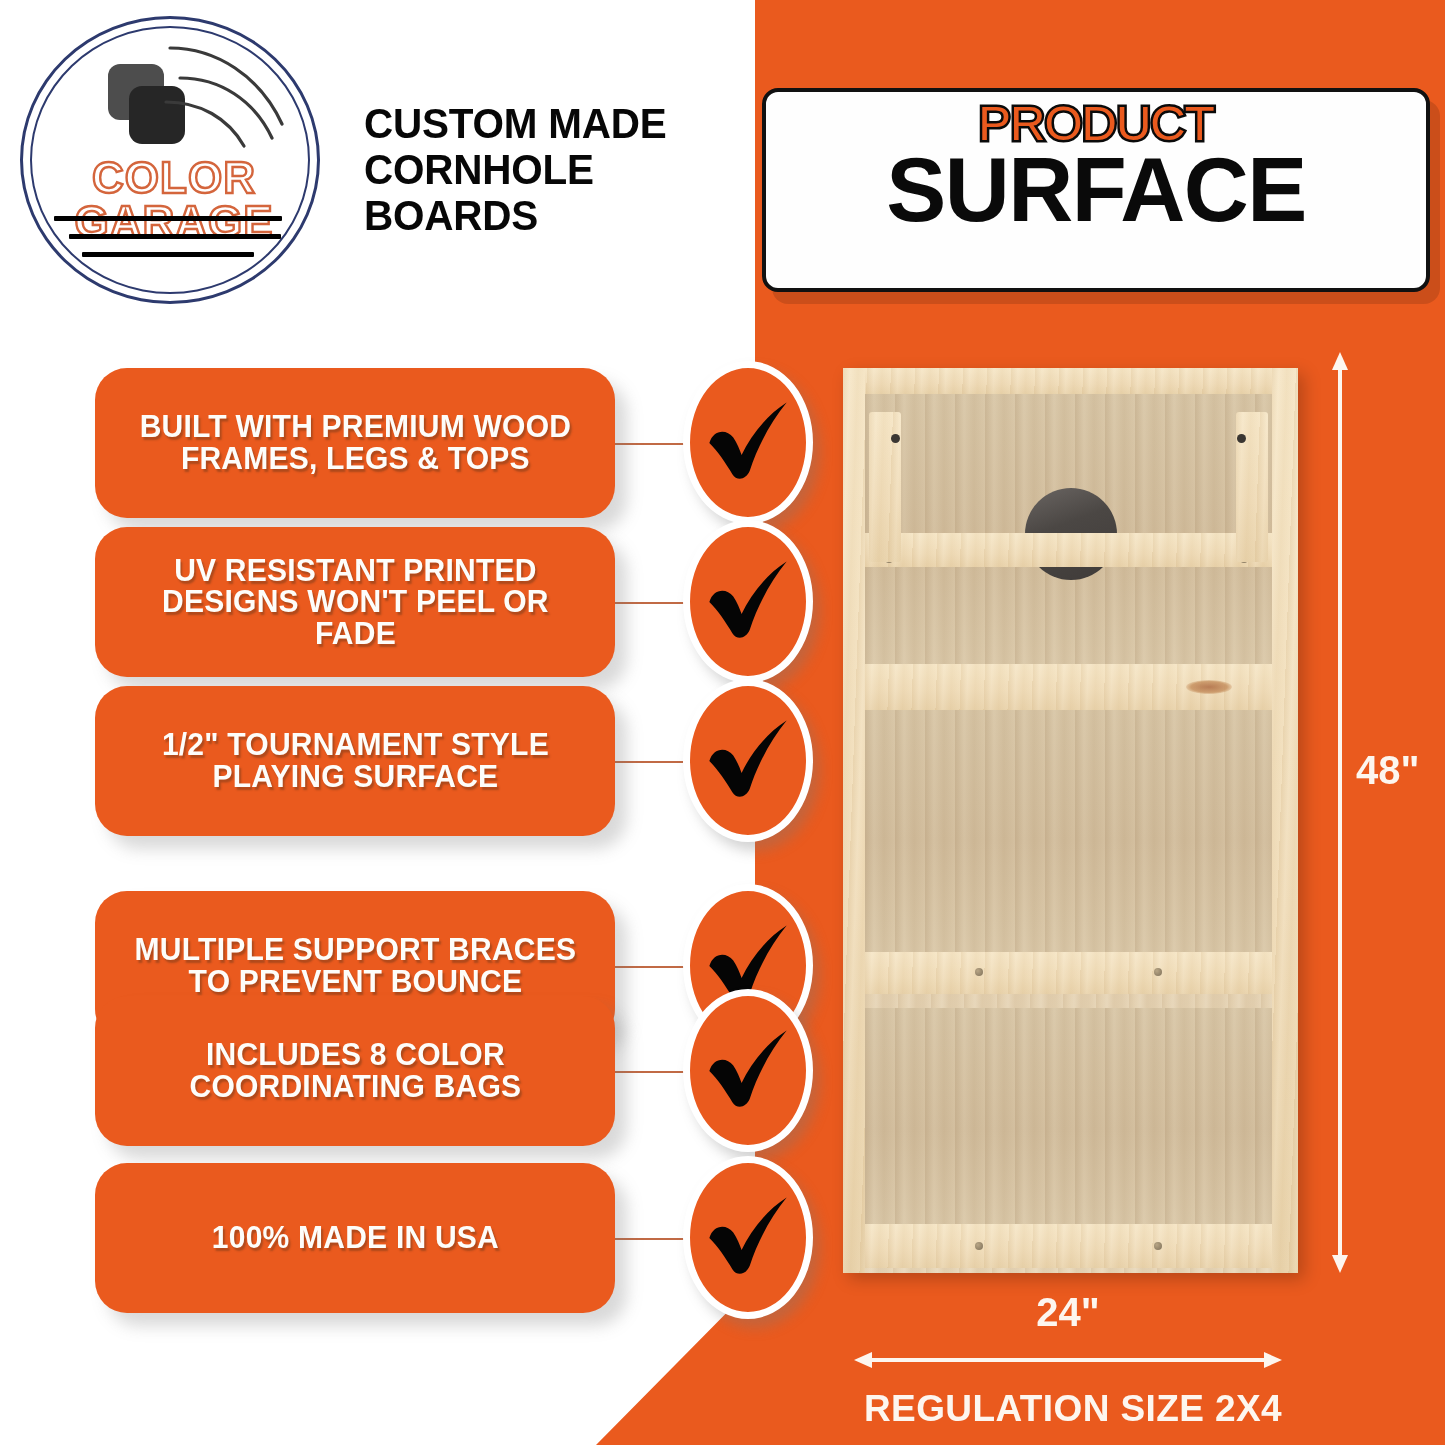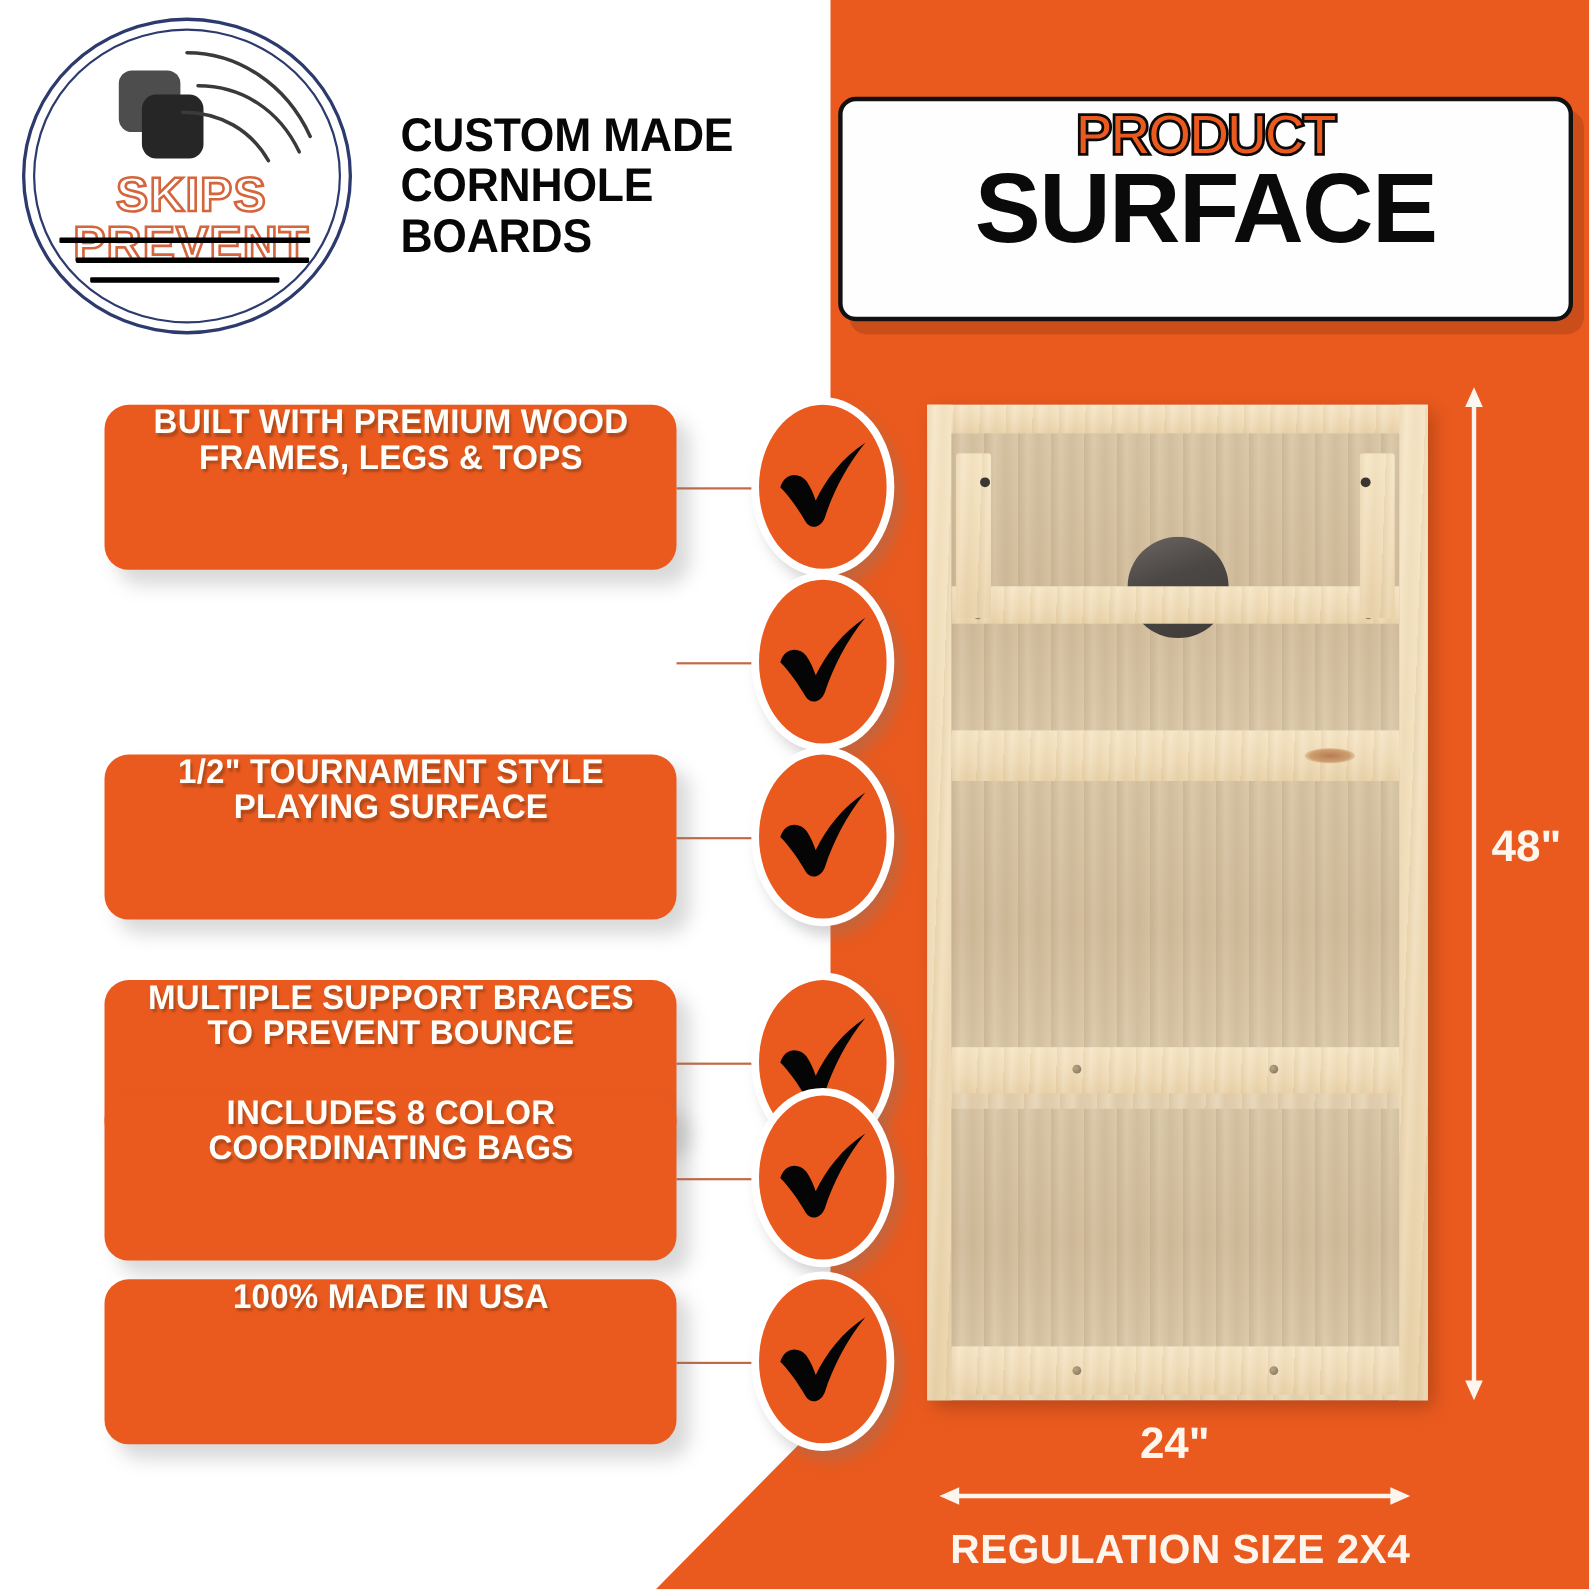--- a/index.html
+++ b/index.html
@@ -34,23 +34,23 @@
   #pf{position:absolute;left:762px;top:88px;width:660px;height:196px;
       background:#fefefe;border:4px solid #111;border-radius:16px;
       box-shadow:10px 12px 0 rgba(0,0,0,0.13);text-align:center;}
   #pf .l1{margin-top:8px;font-size:49px;font-weight:400;line-height:0.96;
       color:#ea5a1e;-webkit-text-stroke:5px #0a0a0a;paint-order:stroke fill;letter-spacing:-1px;}
   #pf .l2{font-size:90px;font-weight:700;line-height:0.96;color:#0a0a0a;letter-spacing:-1.5px;}
 
   
   .frow{position:absolute;left:0;width:830px;height:150px;}
   .pill{position:absolute;left:95px;top:0;width:520px;height:100%;
-      background:#ea5a1e;border-radius:22px;
+      background:#ea5a1e;border-radius:32px;
       box-shadow:12px 13px 16px rgba(120,120,120,0.28);
-      display:flex;justify-content:center;}
+      display:flex;align-items:center;justify-content:center;}
   .pill .ptxt{width:94%;text-align:center;color:#fdfdfa;font-weight:700;
       font-size:31px;line-height:1.02;letter-spacing:0.2px;
       text-shadow:2px 3px 2px rgba(90,50,25,0.42);transform:scaleX(0.97);}
   .connector{position:absolute;top:50%;left:615px;width:90px;height:2px;background:#c16a45;}
   .chk{position:absolute;left:683px;top:-7px;width:130px;height:163px;
       background:#ea5a1e;border:7px solid #ffffff;border-radius:50%;box-sizing:border-box;
       box-shadow:7px 9px 13px rgba(120,120,120,0.33);
       display:flex;align-items:center;justify-content:center;}
   .chk svg{width:92px;height:92px;display:block;}
 
@@ -118,21 +118,21 @@
   <div id="logo">
     <div class="ring-outer"></div>
     <div class="ring-inner"></div>
     <div class="sq-back"></div>
     <div class="sq-front"></div>
     <svg class="arcs" viewBox="0 0 130 110">
       <path d="M6,6 C52,6 96,34 118,82" fill="none" stroke="#3a3a3a" stroke-width="3.2" stroke-linecap="round"></path>
       <path d="M16,36 C56,36 90,58 108,96" fill="none" stroke="#3a3a3a" stroke-width="3.2" stroke-linecap="round"></path>
       <path d="M2,60 C36,60 64,76 80,104" fill="none" stroke="#3a3a3a" stroke-width="3.2" stroke-linecap="round"></path>
     </svg>
-    <div class="wordmark">SKIPS PREVENT</div>
+    <div class="wordmark">COLOR GARAGE</div>
     <div class="bar bar1"></div>
     <div class="bar bar2"></div>
     <div class="bar bar3"></div>
   </div>
 
   <div id="headline">
     <div class="ln">CUSTOM MADE</div>
     <div class="ln">CORNHOLE</div>
     <div class="ln">BOARDS</div>
   </div>
@@ -149,20 +149,23 @@
     </div>
     <div class="chk">
       <svg viewBox="0 0 100 100">
         <path d="M8,50 C12,36 26,34 34,44 C38,50 41,57 43,63 C53,42 70,20 92,6 C74,28 60,55 52,80 C48,90 38,92 33,84 C26,72 17,59 8,50 Z" fill="#050505"></path>
       </svg>
     </div>
   </div>
 
   <div class="frow" style="top:527px">
     <div class="connector"></div>
+    <div class="pill">
+      <div class="ptxt">UV RESISTANT PRINTED DESIGNS WON'T PEEL OR FADE</div>
+    </div>
     <div class="chk">
       <svg viewBox="0 0 100 100">
         <path d="M8,50 C12,36 26,34 34,44 C38,50 41,57 43,63 C53,42 70,20 92,6 C74,28 60,55 52,80 C48,90 38,92 33,84 C26,72 17,59 8,50 Z" fill="#050505"></path>
       </svg>
     </div>
   </div>
 
   <div class="frow" style="top:686px">
     <div class="connector"></div>
     <div class="pill">

